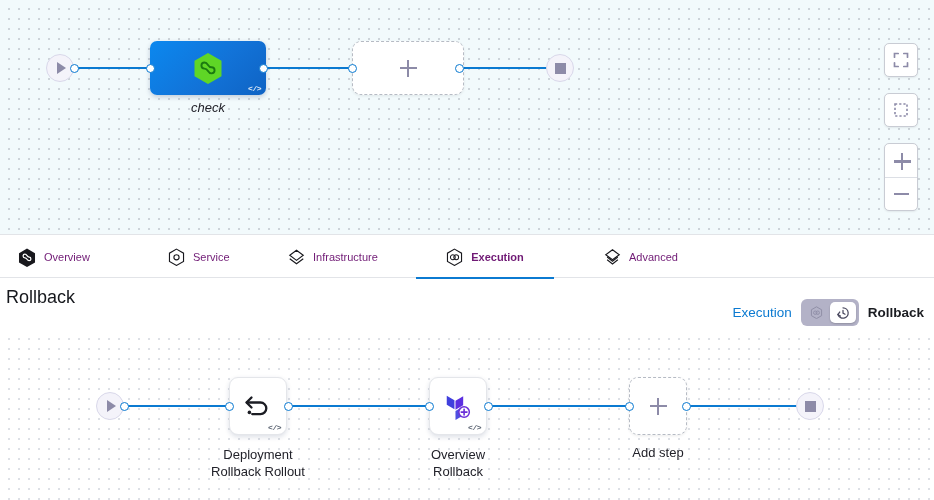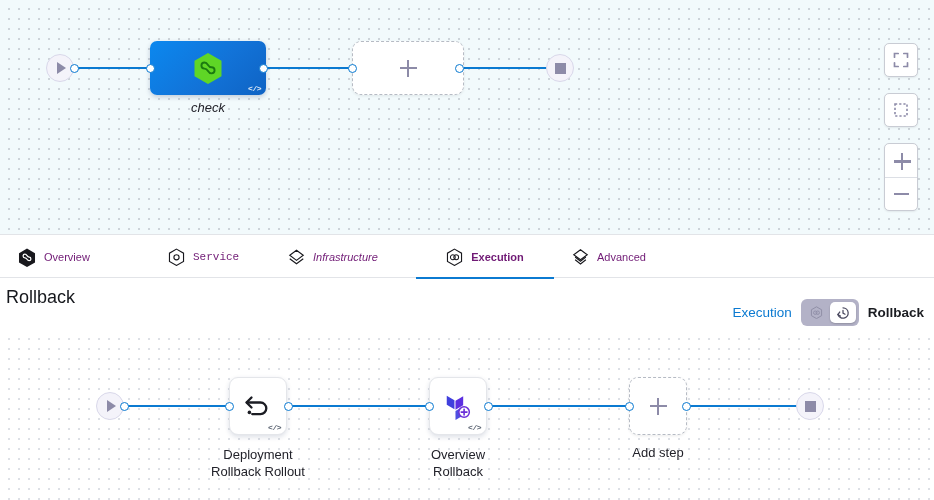--- a/index.html
+++ b/index.html
@@ -207,46 +207,46 @@
   <div class="tabbar">
 
     <div class="tab" style="left:18px;">
       <svg width="18" height="19" viewBox="0 0 30 32">
         <polygon points="15,1 28.5,8.7 28.5,24.3 15,32 1.5,24.3 1.5,8.7" fill="#18181d"></polygon>
         <path d="M11.5 10.5 C7.4 10.5 7.4 16.6 11.5 16.6 C15.6 16.6 14.4 21.4 18.5 21.4 C22.6 21.4 22.6 15.3 18.5 15.3 C14.4 15.3 15.6 10.5 11.5 10.5 Z" fill="none" stroke="#ffffff" stroke-width="2.1" stroke-linecap="round"></path>
       </svg>
       <span class="tlabel">Overview</span>
     </div>
 
-    <div class="tab" style="left:168px;font-family:Liberation Mono, monospace;">
+    <div class="tab" style="left:168px;">
       <svg width="17" height="18" viewBox="0 0 30 32">
         <polygon points="15,2 27.5,9.2 27.5,23.8 15,31 2.5,23.8 2.5,9.2" fill="none" stroke="#18181d" stroke-width="2"></polygon>
         <circle cx="15" cy="16.5" r="4.6" fill="none" stroke="#18181d" stroke-width="2"></circle>
       </svg>
       <span class="tlabel">Service</span>
     </div>
 
-    <div class="tab" style="left:288px;font-style:italic;">
+    <div class="tab" style="left:288px;">
       <svg width="17" height="18" viewBox="0 0 30 32">
         <polygon points="15,4 27,13 15,22 3,13" fill="none" stroke="#18181d" stroke-width="2"></polygon>
         <polyline points="3,19 15,28 27,19" fill="none" stroke="#18181d" stroke-width="2"></polyline>
       </svg>
       <span class="tlabel">Infrastructure</span>
     </div>
 
     <div class="tab active" style="left:416px; width:138px; justify-content:center;">
       <svg width="17" height="18" viewBox="0 0 30 32">
         <polygon points="15,2 27.5,9.2 27.5,23.8 15,31 2.5,23.8 2.5,9.2" fill="none" stroke="#18181d" stroke-width="2"></polygon>
         <circle cx="12" cy="16.5" r="4.3" fill="none" stroke="#18181d" stroke-width="1.8"></circle>
         <circle cx="18" cy="16.5" r="4.3" fill="none" stroke="#18181d" stroke-width="1.8"></circle>
       </svg>
       <span class="tlabel">Execution</span>
     </div>
 
-    <div class="tab" style="left:572px;">
+    <div class="tab" style="left:604px;">
       <svg width="17" height="18" viewBox="0 0 30 32">
         <polygon points="15,3 27,12 15,21 3,12" fill="none" stroke="#18181d" stroke-width="2"></polygon>
         <polyline points="5.5,16 15,23.5 24.5,16" fill="none" stroke="#18181d" stroke-width="2"></polyline>
         <polyline points="5.5,21 15,28.5 24.5,21" fill="none" stroke="#18181d" stroke-width="2"></polyline>
       </svg>
       <span class="tlabel">Advanced</span>
     </div>
   </div>
 
   <div class="rb-header">

